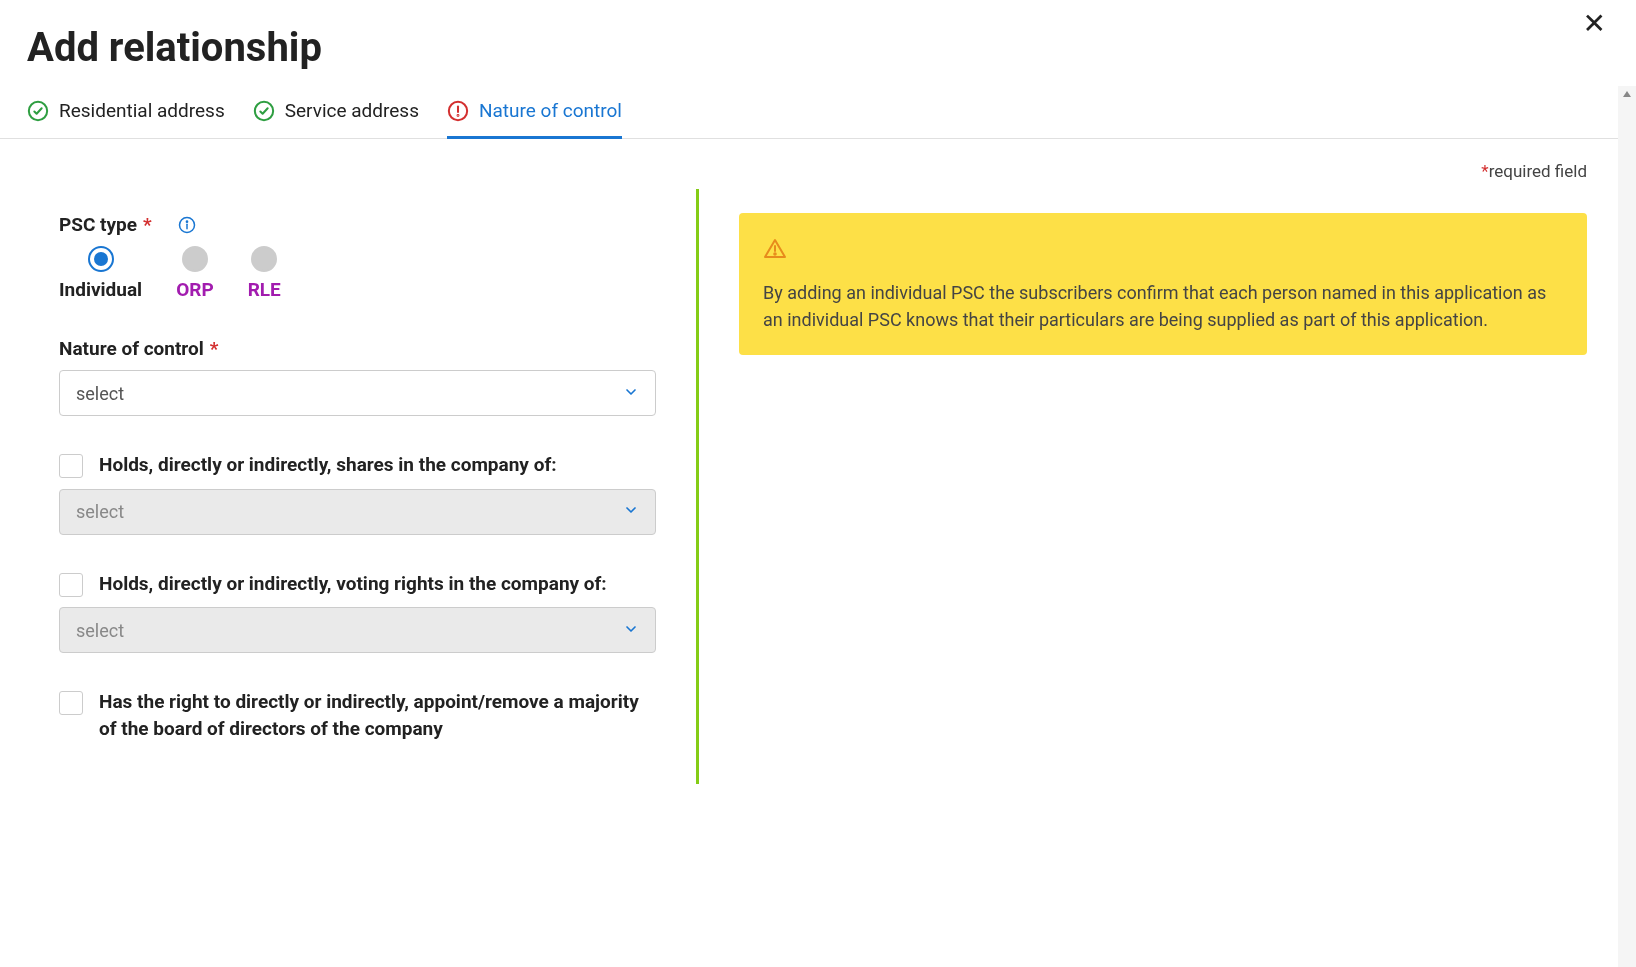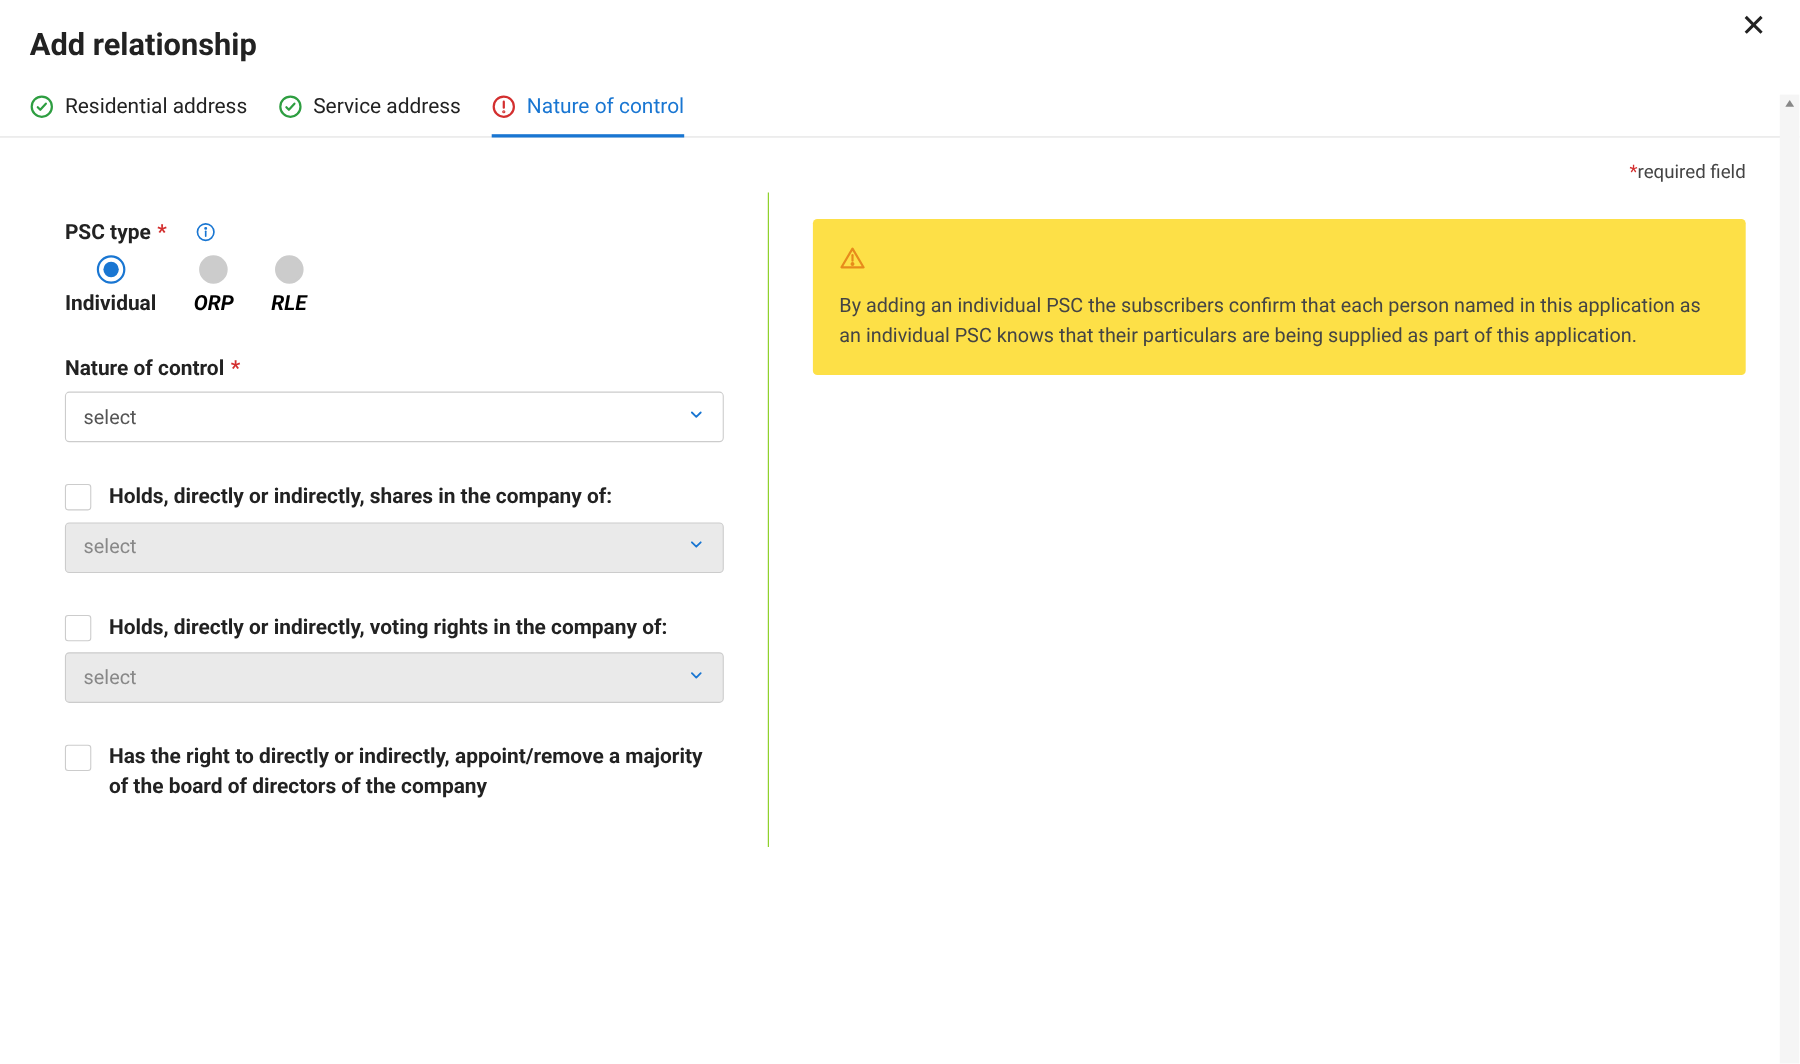--- a/index.html
+++ b/index.html
@@ -20,21 +20,21 @@
     position: absolute;
     top: 10px;
     right: 30px;
     font-size: 28px;
     font-weight: 400;
     cursor: pointer;
     color: #222;
     line-height: 1;
   }
   .page-title {
-    font-size: 28px;
+    font-size: 40px;
     font-weight: 700;
     padding: 24px 0 18px 27px;
     color: #222;
   }
   .tabs {
     display: flex;
     align-items: center;
     gap: 28px;
     padding: 0 27px;
     border-bottom: 1px solid #e0e0e0;
@@ -79,21 +79,21 @@
   }
   .main-area {
     display: flex;
     gap: 40px;
     margin-top: 8px;
     padding-bottom: 40px;
   }
   .left-col {
     width: 680px;
     padding: 24px 40px 10px 40px;
-    border-right: 1px solid #84cc16;
+    border-right: 3px solid #84cc16;
   }
   .right-col {
     flex: 1;
     padding-top: 24px;
     padding-right: 30px;
   }
   .field-label {
     font-size: 19px;
     font-weight: 700;
     color: #222;
@@ -157,22 +157,21 @@
   .radio-opt.disabled .radio-circle {
     background: #ccc;
     border-color: #ccc;
   }
   .radio-label {
     font-size: 19px;
     font-weight: 700;
     color: #222;
   }
   .radio-opt.disabled .radio-label {
-    color: #000000;
-    font-style: italic;
+    color: #a21caf;
   }
   .select-box {
     width: 100%;
     height: 46px;
     border: 1px solid #ccc;
     border-radius: 4px;
     display: flex;
     align-items: center;
     justify-content: space-between;
     padding: 0 16px;

